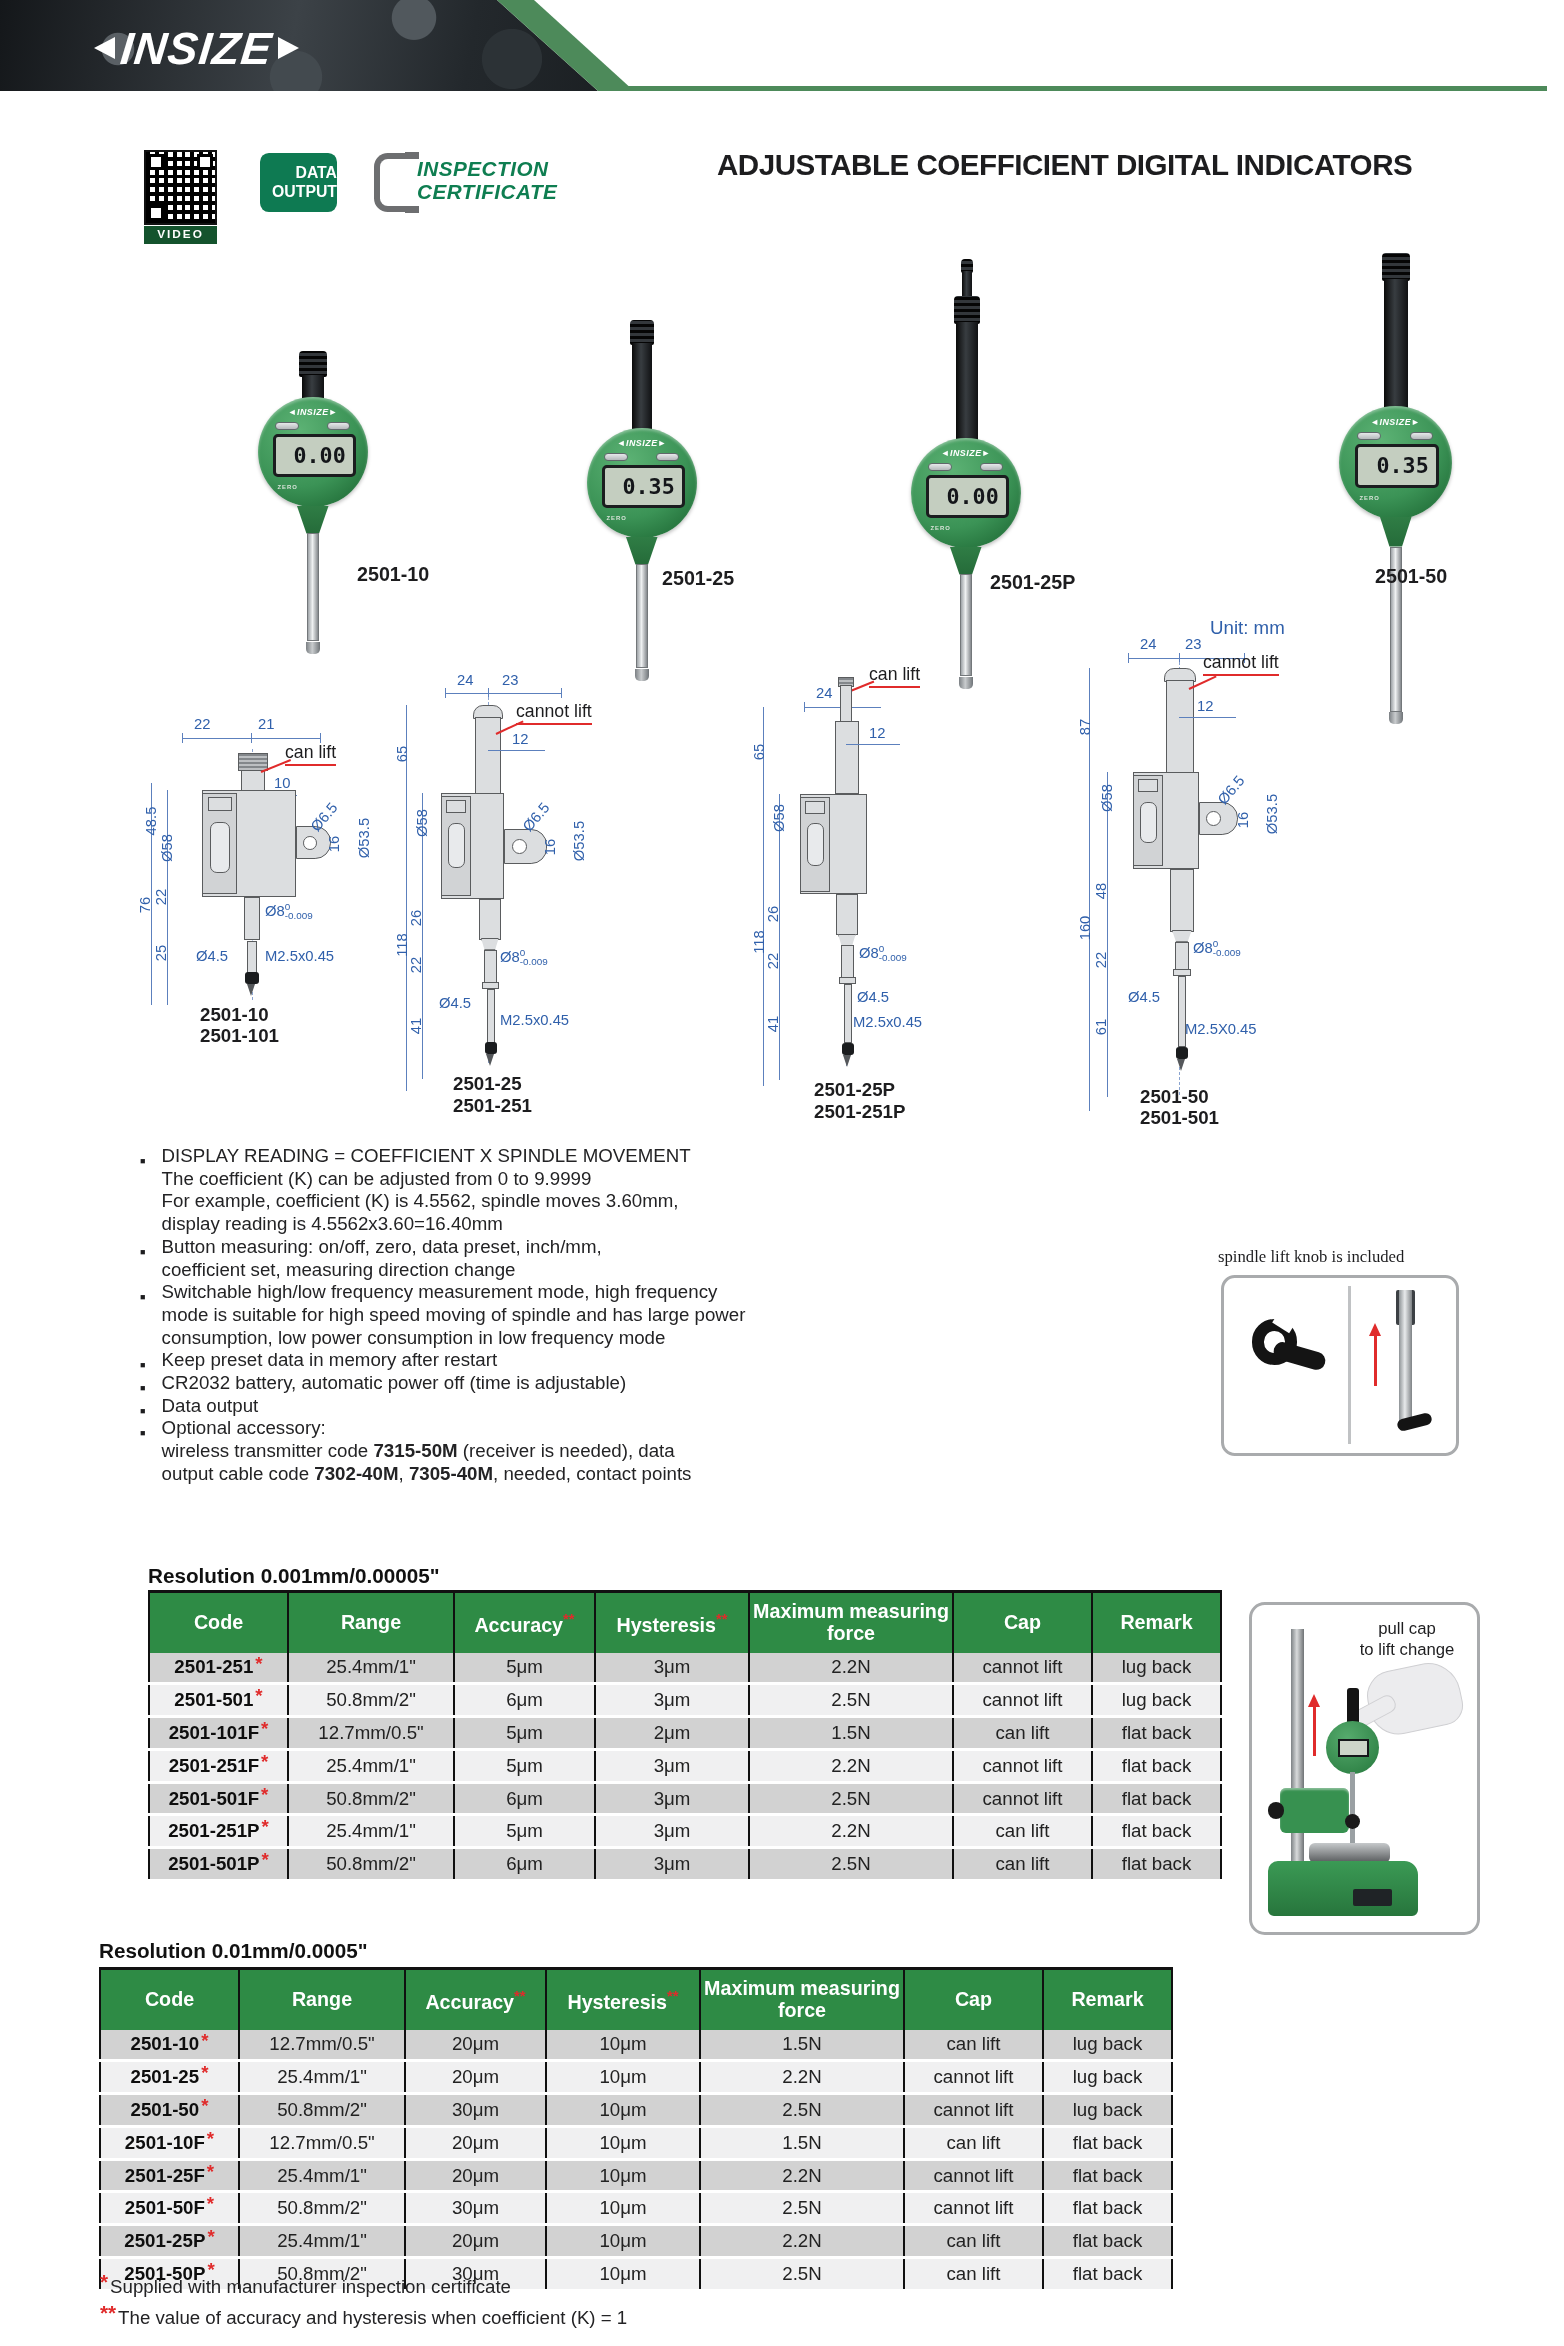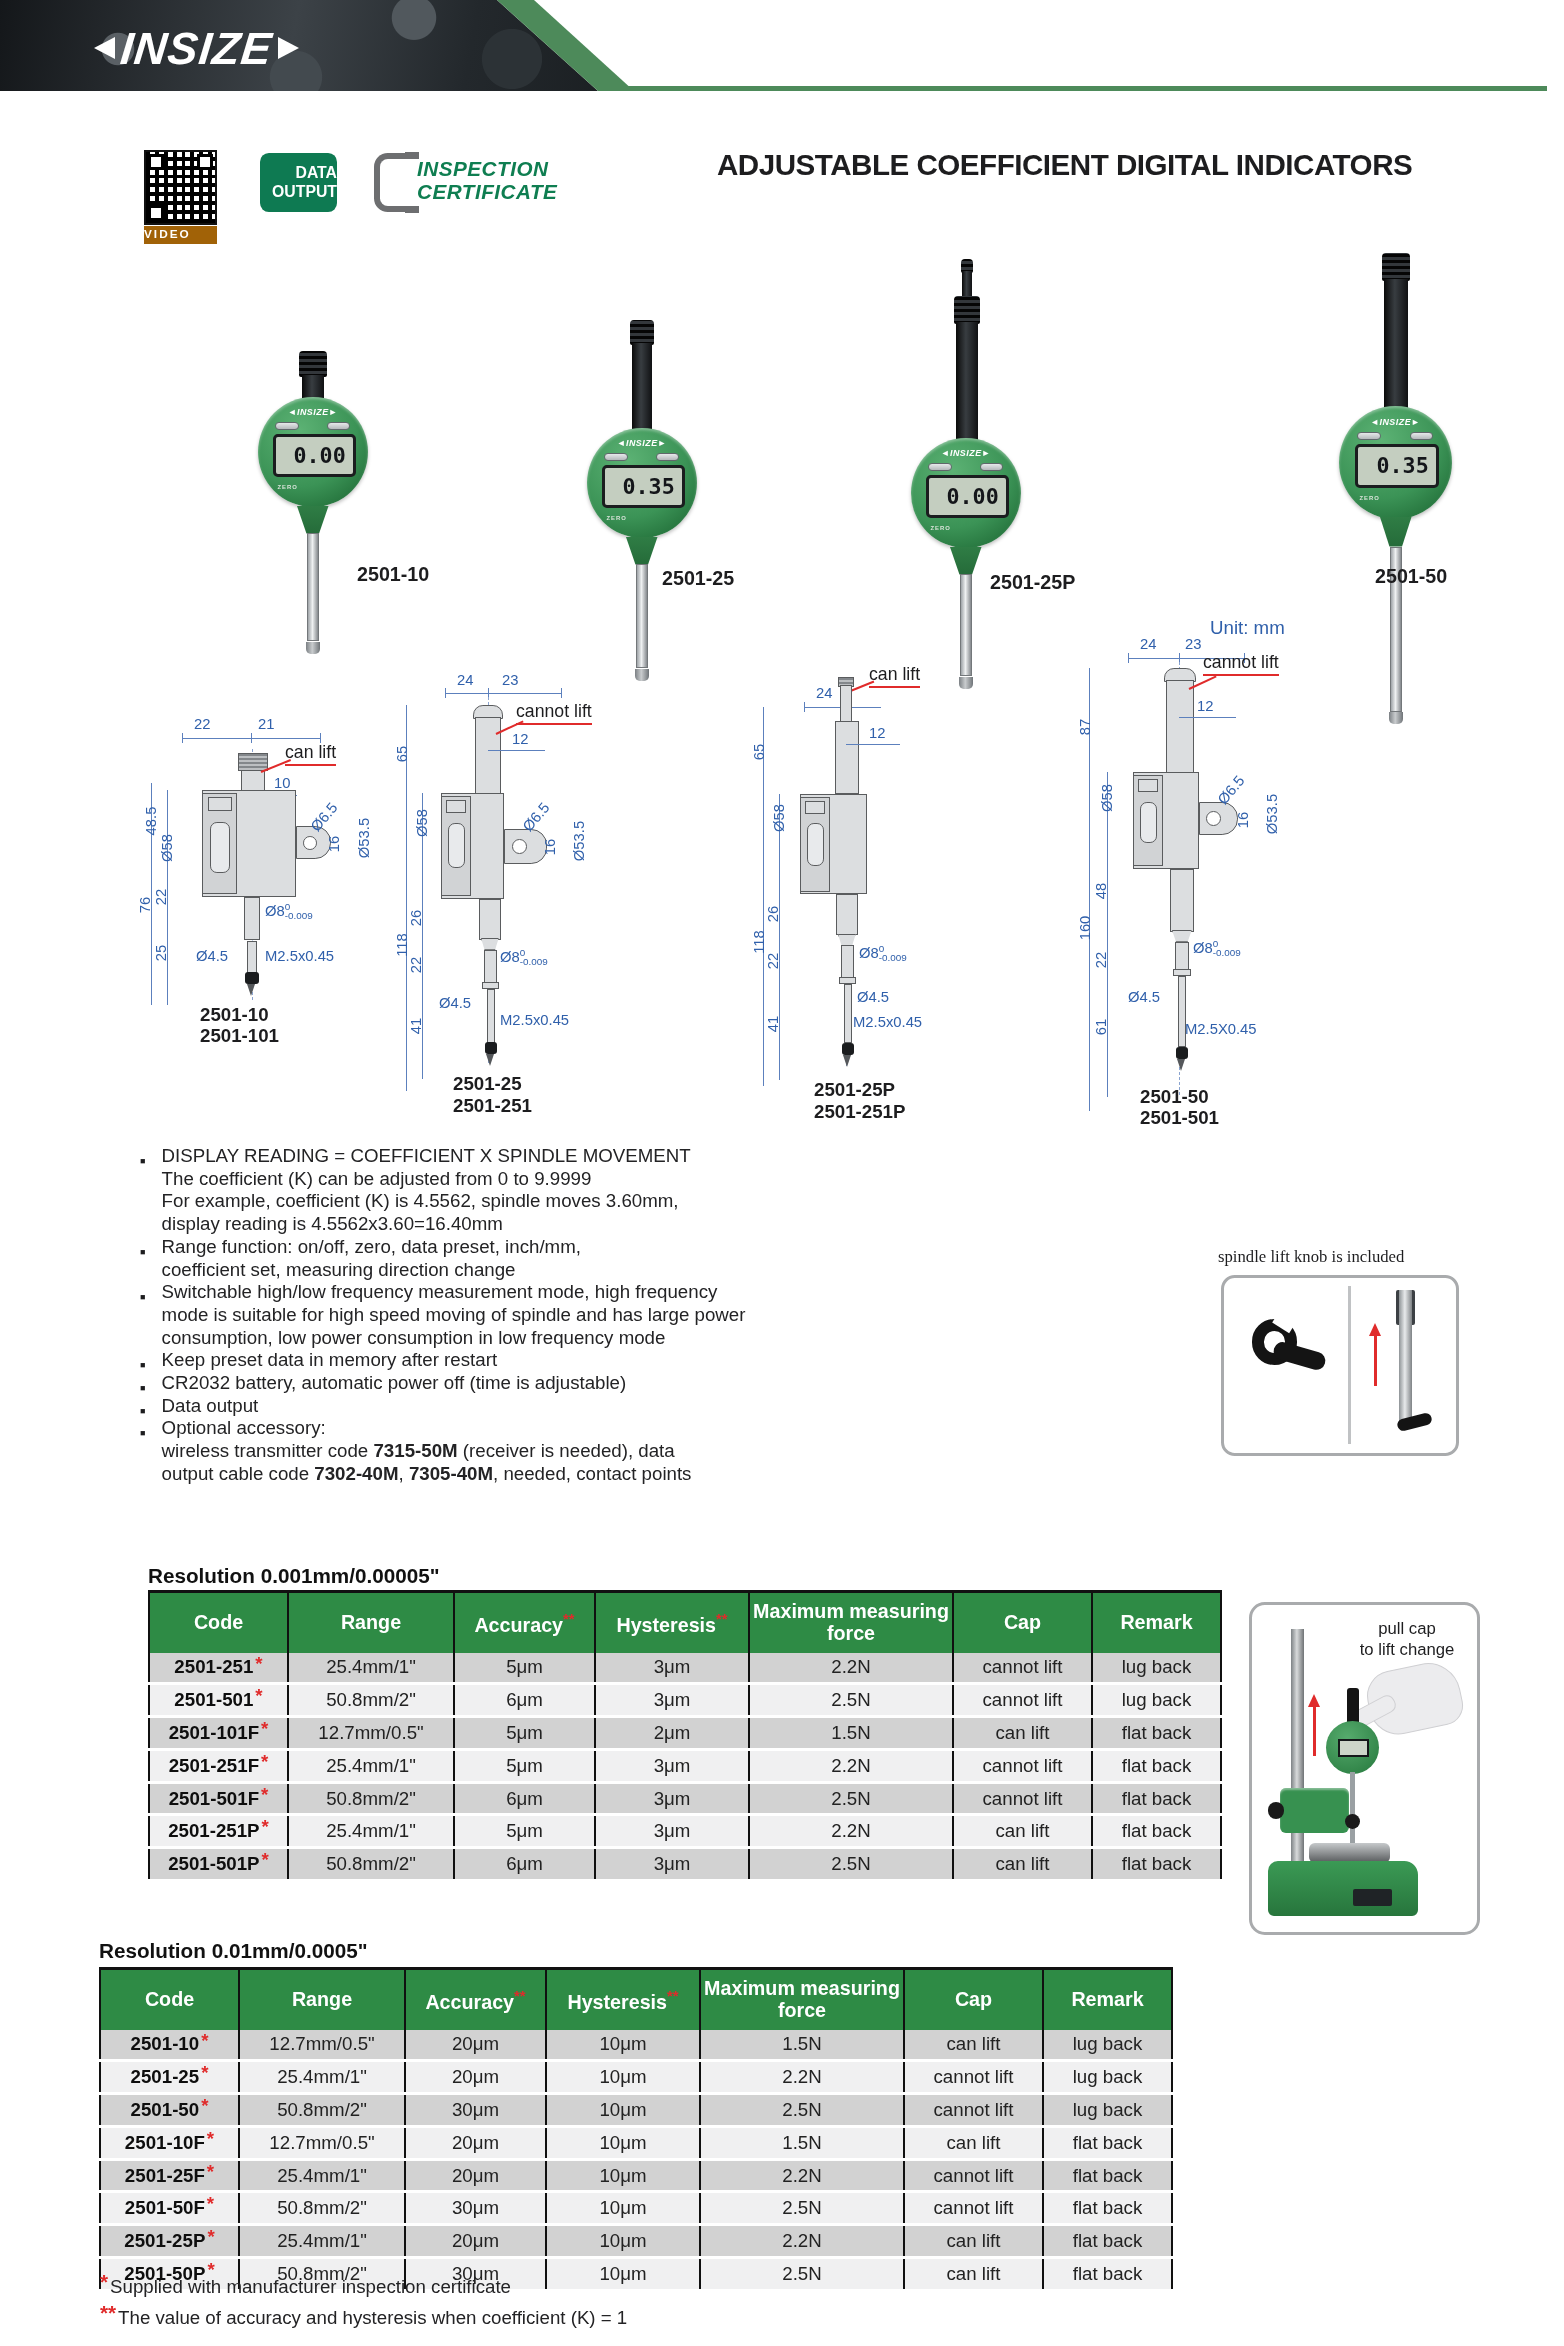--- a/index.html
+++ b/index.html
@@ -24,22 +24,22 @@
   .hl-text{color:#fff;font-size:45px;font-weight:900;font-style:italic;letter-spacing:1px;transform:skewX(-6deg);line-height:1;}
   
   .qr{position:absolute;left:144px;top:150px;width:73px;height:75px;border:2px solid #111;box-sizing:border-box;
     background:
       linear-gradient(#fff,#fff) ,
       repeating-linear-gradient(90deg,#000 0 3.9px,#fff 3.9px 8.9px),
       repeating-linear-gradient(0deg,#000 0 3.9px,#fff 3.9px 8.9px);
     background-blend-mode:multiply;}
   .qr i{position:absolute;width:15.8px;height:15.8px;border:3.9px solid #000;background:#fff;box-sizing:border-box;}
   .qr .f1{left:2px;top:2px}.qr .f2{right:2px;top:2px}.qr .f3{left:2px;bottom:2px}
-  .video-bar{position:absolute;left:144px;top:226px;width:73px;height:17.7px;background:#a16207;color:#fff;
-    font-weight:700;font-size:11.8px;letter-spacing:2px;text-align:left;line-height:17.7px;}
+  .video-bar{position:absolute;left:144px;top:226px;width:73px;height:17.7px;background:#14532d;color:#fff;
+    font-weight:700;font-size:11.8px;letter-spacing:2px;text-align:center;line-height:17.7px;}
   .dataout{position:absolute;left:260px;top:153px;width:77px;height:59px;background:#0e7a52;border-radius:8.9px;
     color:#fff;font-weight:700;font-size:15.8px;line-height:18.7px;text-align:right;padding-top:10.8px;box-sizing:border-box;}
   .cert{position:absolute;left:374px;top:153px;width:256px;height:63px;}
   .cert-bracket{position:absolute;left:0;top:0;width:37px;height:59px;border:6.9px solid #6d6e70;border-right:none;border-radius:13.8px 0 0 13.8px;box-sizing:border-box;}
   .cert-bracket:after{content:"";position:absolute;right:-7.9px;top:-6.9px;width:13.8px;height:6.9px;background:#6d6e70;}
   .cert-bracket:before{content:"";position:absolute;right:-7.9px;bottom:-6.9px;width:13.8px;height:6.9px;background:#6d6e70;}
   .cert-text{position:absolute;left:43px;top:3.9px;color:#0f7e51;font-weight:800;font-style:italic;font-size:20.7px;line-height:23.6px;letter-spacing:0.5px;}
   .page-title{position:absolute;left:717px;top:148px;width:768px;font-weight:700;font-size:29.6px;color:#1d1d1f;letter-spacing:-0.5px;}
   
   .gauge{position:absolute;}
@@ -385,21 +385,21 @@
   <div class="dim" style="left:49px;top:386px;">Ø4.5</div>
   <div class="dim" style="left:106px;top:418px;">M2.5X0.45</div>
   <div class="blkcap" style="left:97px;top:444px;width:11.8px;height:11.8px;"></div>
   <div class="pt" style="left:98px;top:456px;"></div>
   <div class="dcode" style="left:61px;top:483px;">2501-50</div>
   <div class="dcode" style="left:61px;top:504px;">2501-501</div>
 </div>
 
 <ul class="features">
     <li><span>DISPLAY READING = COEFFICIENT X SPINDLE MOVEMENT</span><br><span>The coefficient (K) can be adjusted from 0 to 9.9999</span><br><span>For example, coefficient (K) is 4.5562, spindle moves 3.60mm,</span><br><span>display reading is 4.5562x3.60=16.40mm</span></li>
-    <li><span>Range function: on/off, zero, data preset, inch/mm,</span><br><span>coefficient set, measuring direction change</span></li>
+    <li><span>Button measuring: on/off, zero, data preset, inch/mm,</span><br><span>coefficient set, measuring direction change</span></li>
     <li><span>Switchable high/low frequency measurement mode, high frequency</span><br><span>mode is suitable for high speed moving of spindle and has large power</span><br><span>consumption, low power consumption in low frequency mode</span></li>
     <li><span>Keep preset data in memory after restart</span></li>
     <li><span>CR2032 battery, automatic power off (time is adjustable)</span></li>
     <li><span>Data output</span></li>
     <li><span>Optional accessory:</span><br><span>wireless transmitter code </span><span style="font-weight: bold;">7315-50M</span><span> (receiver is needed), data</span><br><span>output cable code </span><span style="font-weight: bold;">7302-40M</span><span>, </span><span style="font-weight: bold;">7305-40M</span><span>, needed, contact points</span></li>
   </ul>
 
 <div class="side-note">spindle lift knob is included</div>
 <div class="knobbox">
   <div class="kring"></div>

